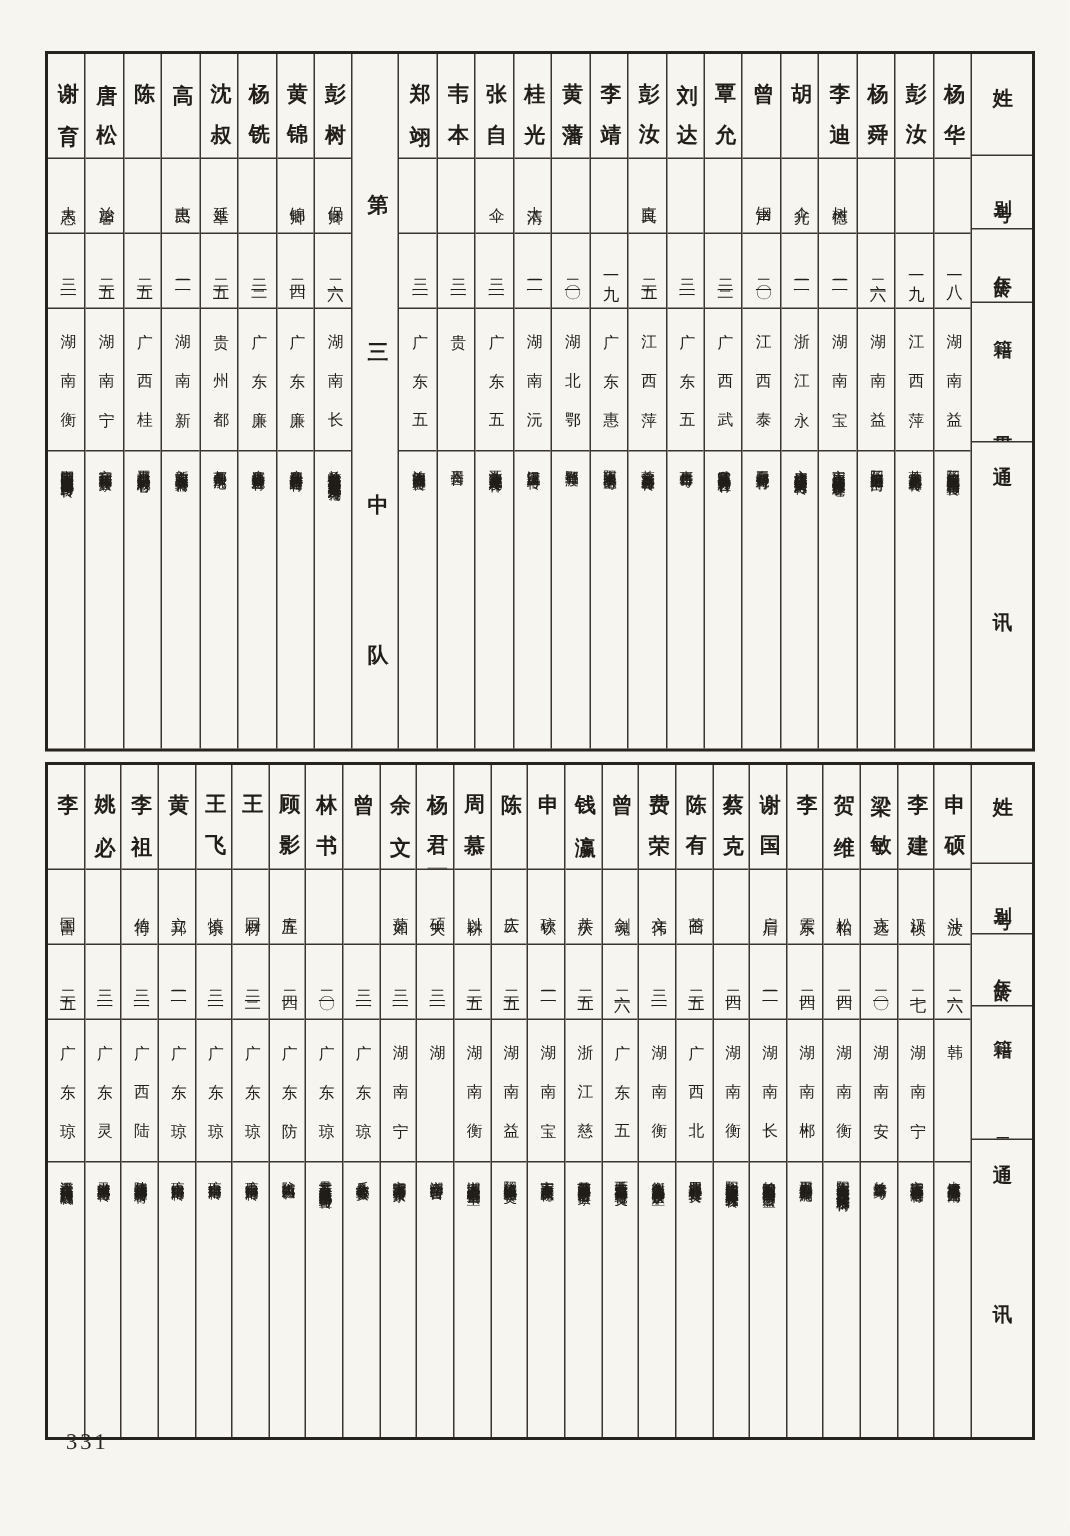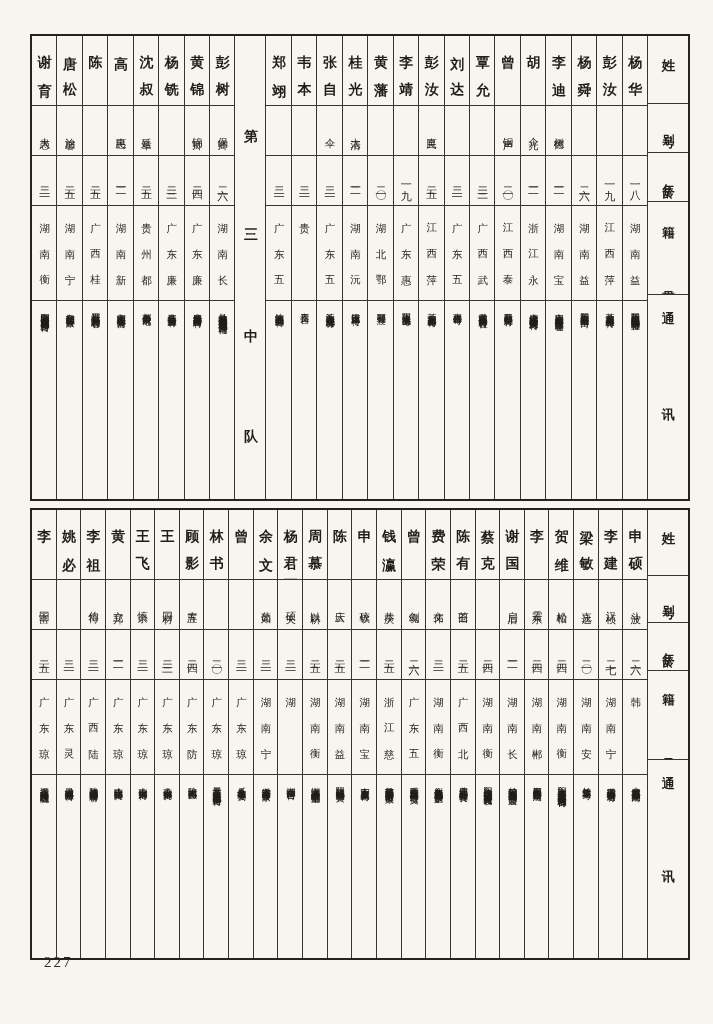--- a/index.html
+++ b/index.html
@@ -912,14 +912,14 @@
           </div>
     <div class="cell native">
             <span class="vtxt f-native">广东琼州</span>
           </div>
     <div class="cell addr">
             <span class="vtxt f-addr">澄迈县金江市第六号门牌陈功成转</span>
           </div>
   </div>
       </div>
   </div>
-  <div class="page-number">227</div>
+  <div class="page-number">331</div>
 </div>
 
 </body></html>

